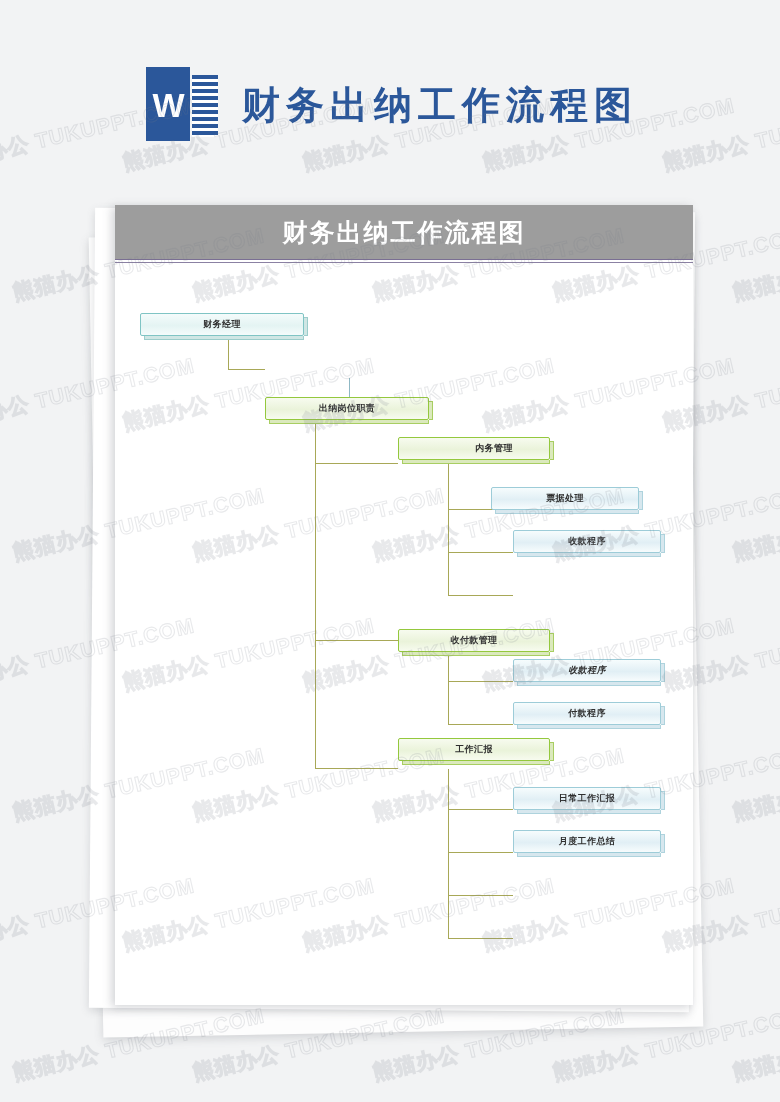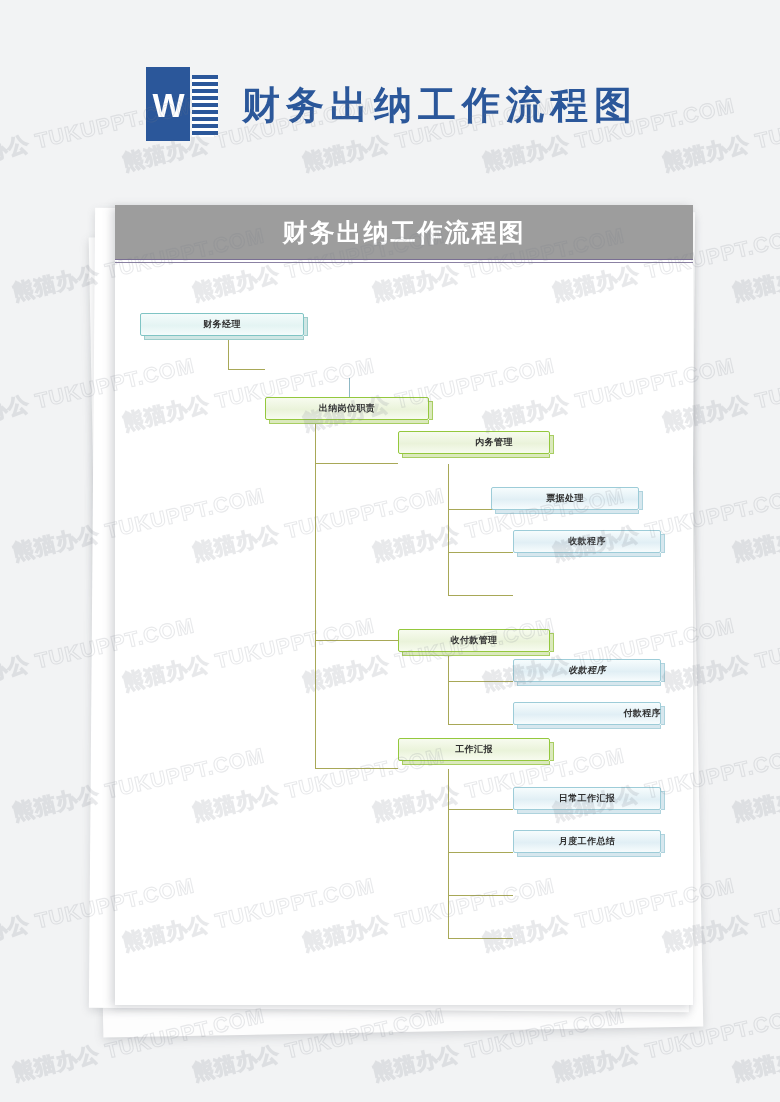--- a/index.html
+++ b/index.html
@@ -222,21 +222,21 @@
           <div class="side"></div>
           <div class="bott"></div>
           <span class="lbl">财务经理</span>
         </div>
         <div class="node n-green" style="left: 150px; top: 134px; width: 168px;">
           <div class="face"></div>
           <div class="side"></div>
           <div class="bott"></div>
           <span class="lbl">出纳岗位职责</span>
         </div>
-        <div class="node n-green" style="left: 283px; top: 168px; width: 156px; padding-left: 40px;">
+        <div class="node n-green" style="left: 283px; top: 174px; width: 156px; padding-left: 40px;">
           <div class="face"></div>
           <div class="side"></div>
           <div class="bott"></div>
           <span class="lbl">内务管理</span>
         </div>
         <div class="node n-blue" style="left: 376px; top: 224px; width: 152px;">
           <div class="face"></div>
           <div class="side"></div>
           <div class="bott"></div>
           <span class="lbl">票据处理</span>
@@ -252,21 +252,21 @@
           <div class="side"></div>
           <div class="bott"></div>
           <span class="lbl">收付款管理</span>
         </div>
         <div class="node n-blue" style="left: 398px; top: 396px; width: 152px; font-style: italic;">
           <div class="face"></div>
           <div class="side"></div>
           <div class="bott"></div>
           <span class="lbl">收款程序</span>
         </div>
-        <div class="node n-blue" style="left: 398px; top: 439px; width: 152px; justify-content: flex-end;">
+        <div class="node n-blue" style="left: 398px; top: 439px; width: 152px;">
           <div class="face"></div>
           <div class="side"></div>
           <div class="bott"></div>
           <span class="lbl">付款程序</span>
         </div>
         <div class="node n-green" style="left: 283px; top: 475px; width: 156px;">
           <div class="face"></div>
           <div class="side"></div>
           <div class="bott"></div>
           <span class="lbl">工作汇报</span>

